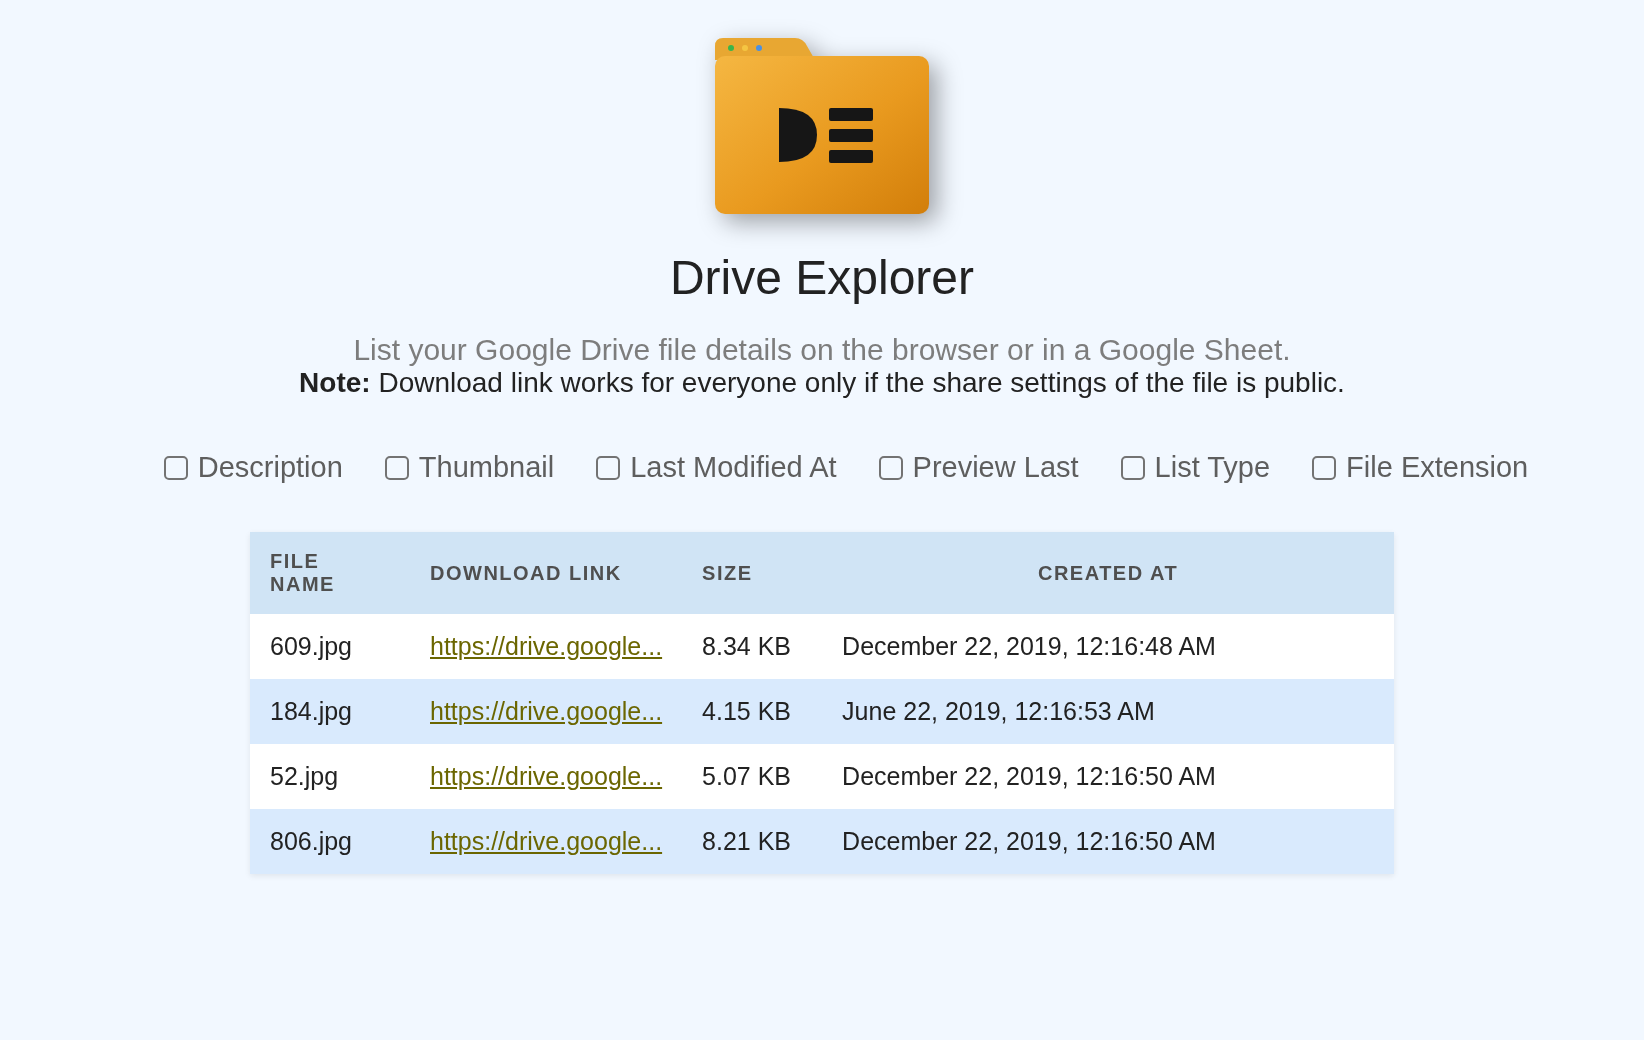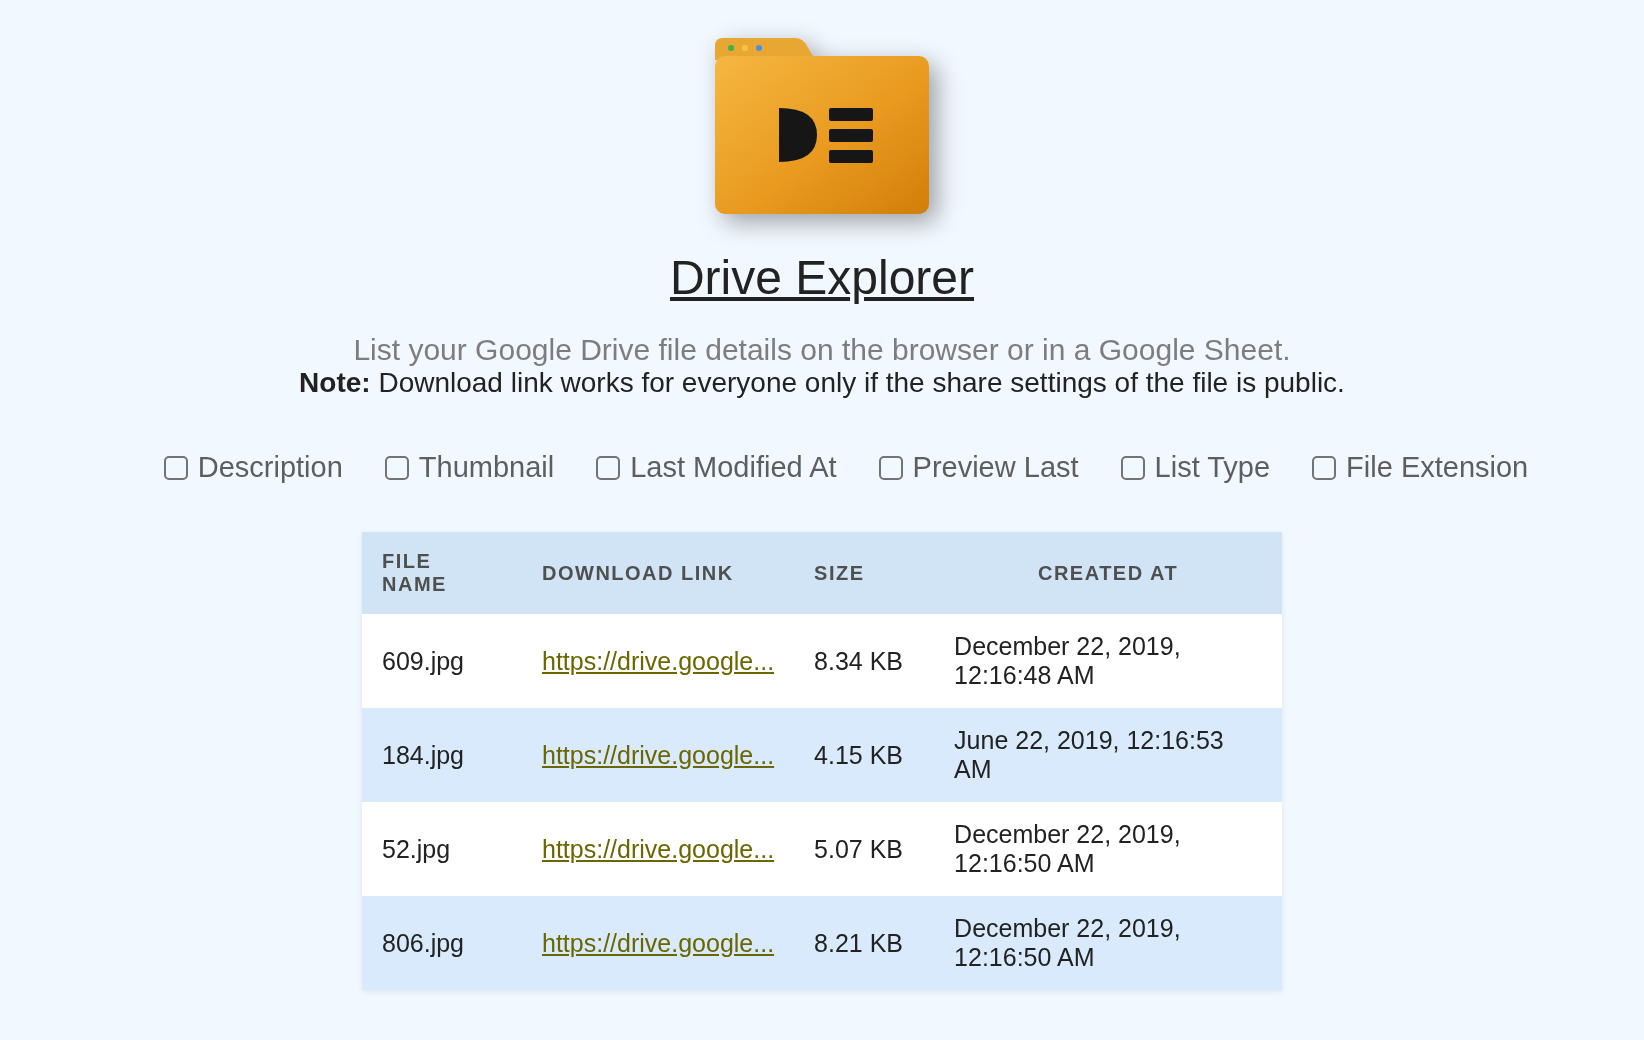--- a/index.html
+++ b/index.html
@@ -28,21 +28,20 @@
       height: 190px;
       position: relative;
       filter: drop-shadow(8px 8px 12px rgba(0,0,0,0.35));
     }
     .title {
       text-align: center;
       font-size: 48px;
       font-weight: 500;
       color: #222;
       margin-bottom: 28px;
-      text-decoration: underline;
     }
     .subtitle {
       text-align: center;
       font-size: 30px;
       font-weight: 400;
       color: #7d7d7d;
     }
     .note {
       text-align: center;
       font-size: 28px;
@@ -74,21 +73,21 @@
       border-radius: 5px;
       background: transparent;
       cursor: pointer;
     }
     .checkbox-label {
       font-size: 29px;
       color: #5e5e5e;
       font-weight: 400;
     }
     .table-wrapper {
-      width: 920px;
+      width: 1144px;
       margin: 0 auto;
       background: #7dd3fc;
       box-shadow: 0 2px 6px rgba(0,0,0,0.08);
     }
     .table {
       width: 100%;
       border-collapse: collapse;
     }
     .table thead tr {
       background-color: #d0e4f5;

